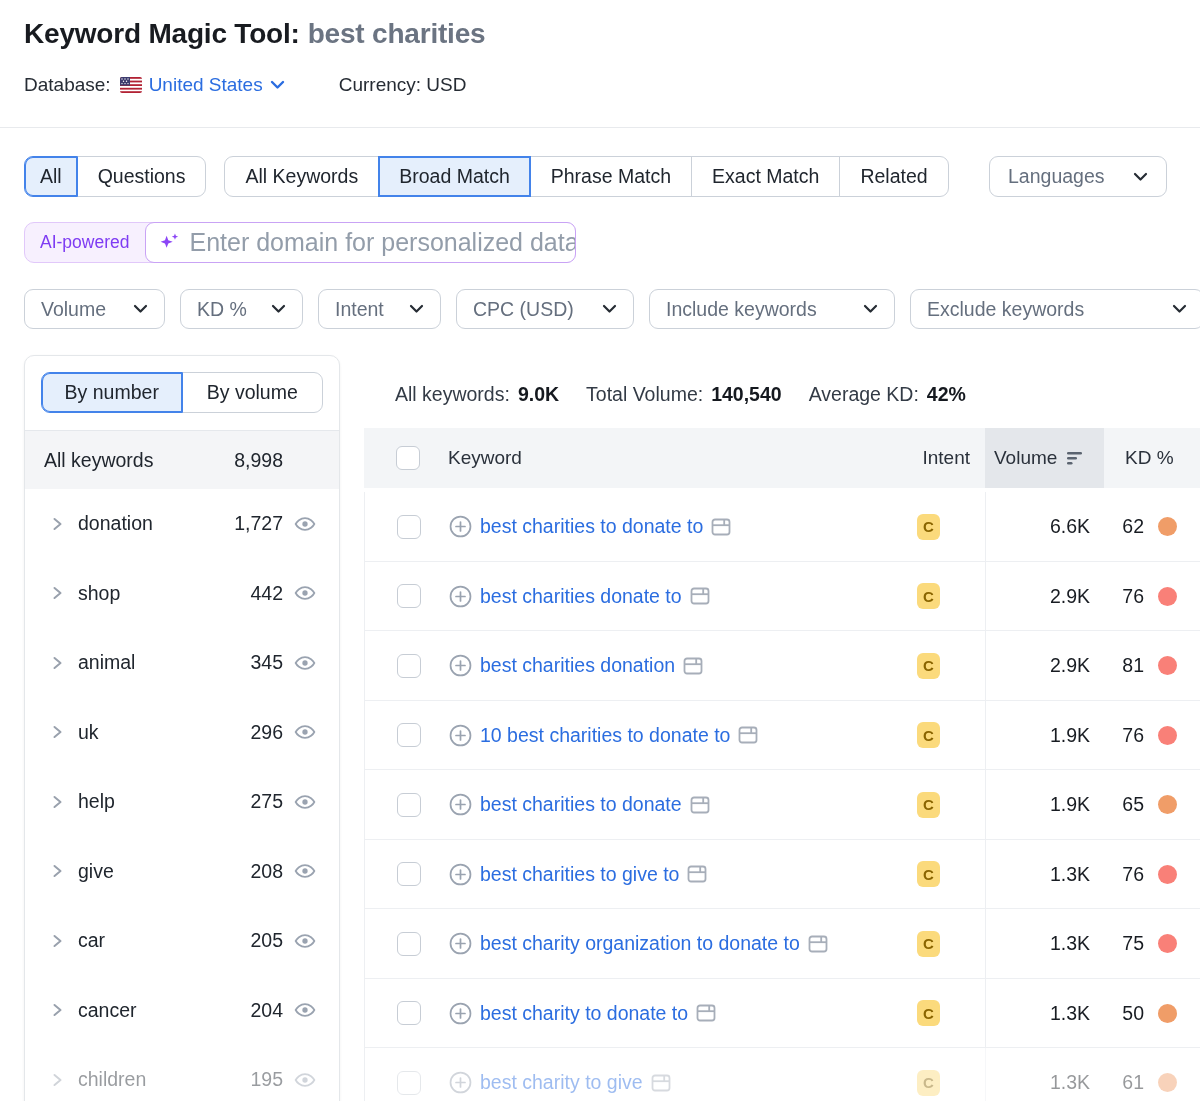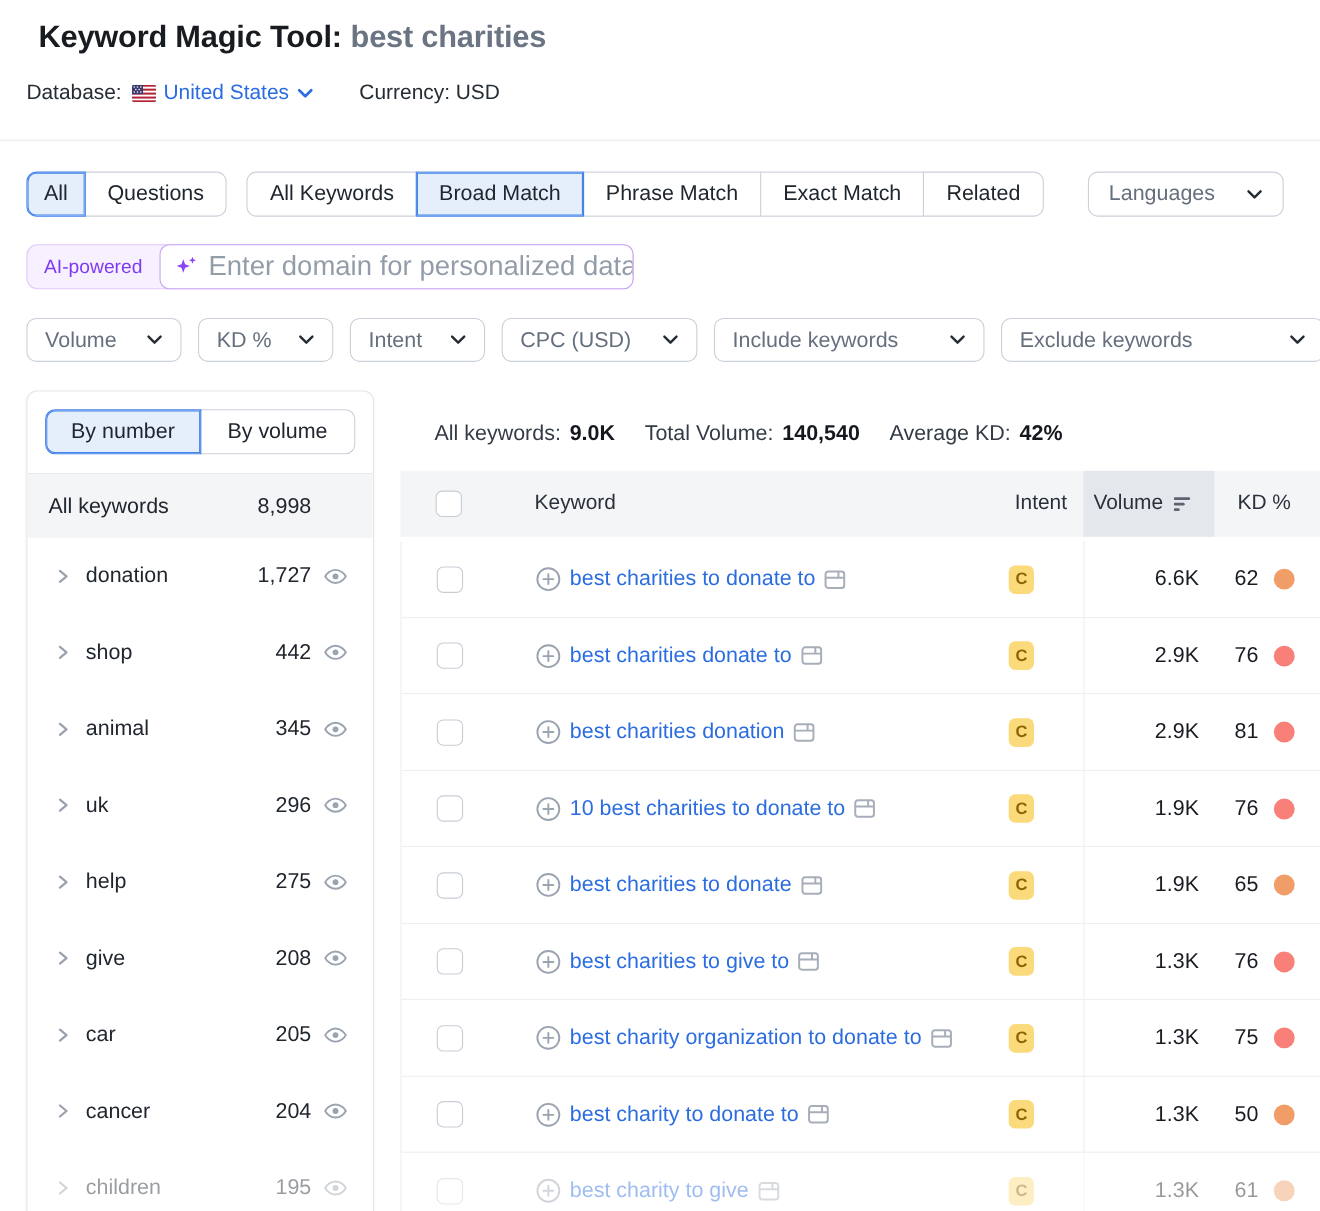--- a/index.html
+++ b/index.html
@@ -19,26 +19,26 @@
     --purple:#8b45f6;
   }
   *{box-sizing:border-box;margin:0;padding:0;}
   html,body{width:1200px;height:1101px;}
   body{
     position:relative;overflow:hidden;background:#fff;
     font-family:"Liberation Sans", sans-serif;color:var(--ink);
   }
   
   .page-head{position:absolute;left:24px;top:18px;}
-  .page-head h1{font-size:28px;font-weight:700;color:var(--title);letter-spacing:-.2px;margin-left:11px;}
+  .page-head h1{font-size:28px;font-weight:700;color:var(--title);letter-spacing:-.2px;}
   .page-head h1 .query{color:var(--subtitle);margin-left:8px;}
   .meta-row{position:absolute;left:24px;top:74px;display:flex;align-items:center;font-size:19px;color:#262c34;}
   .db-link{display:inline-flex;align-items:center;gap:7px;margin-left:9px;color:var(--link);cursor:pointer;}
   .flag{display:inline-block;border-radius:2px;overflow:hidden;line-height:0;}
-  .currency{margin-left:42px;}
+  .currency{margin-left:54px;}
   .divider{position:absolute;left:0;top:127px;width:1200px;height:1px;background:#e8eaed;}
 
   
   .tabs-row{position:absolute;left:24px;right:33px;top:156px;height:41px;display:flex;align-items:stretch;}
   .seg-group{display:flex;}
   .seg-group + .seg-group{margin-left:18px;}
   .seg{
     display:flex;align-items:center;padding:13px 20px;font-size:19.5px;color:var(--ink);
     background:#fff;border:1px solid var(--border);margin-left:-1px;cursor:pointer;position:relative;
   }
@@ -92,21 +92,21 @@
   .t-grid{display:grid;grid-template-columns:80px 1fr 75px 119px 96px;align-items:center;}
   .t-head{margin-top:16px;height:60px;background:var(--header-bg);font-size:19px;color:#2a313b;}
   .t-head .c-check{padding-left:32px;}
   .t-head .c-intent{text-align:right;padding-right:15px;}
   .t-head .c-vol{background:var(--sorted-bg);height:60px;display:flex;align-items:center;gap:10px;padding-left:9px;cursor:pointer;}
   .t-head .c-kd{padding-left:21px;}
   .t-rows{margin-top:4px;border-left:1px solid var(--row-border);}
   .t-row{height:69.5px;border-bottom:1px solid var(--row-border);font-size:19.5px;color:#181c22;}
   .c-check{padding-left:32px;}
   .checkbox{width:24px;height:24px;border:1.5px solid #c7cdd5;border-radius:6px;background:#fff;cursor:pointer;}
-  .c-kw{display:flex;align-items:center;gap:8px;padding-left:4px;overflow:hidden;white-space:nowrap;margin-left:38px;}
+  .c-kw{display:flex;align-items:center;gap:8px;padding-left:4px;overflow:hidden;white-space:nowrap;}
   .kw-link{color:var(--link);text-decoration:none;cursor:pointer;}
   .plus-icon,.serp-icon,.chev,.eye{line-height:0;}
   .c-intent{padding-left:7px;}
   .intent-badge{display:inline-flex;align-items:center;justify-content:center;width:23px;height:26px;
     border-radius:6px;background:#fbda7c;color:#8a6400;font-size:15px;font-weight:700;}
   .c-vol{text-align:right;padding-right:14px;border-left:1px solid var(--row-border);height:69.5px;line-height:69.5px;}
   .t-head .c-vol{border-left:none;line-height:normal;}
   .c-kd{display:flex;align-items:center;justify-content:flex-end;gap:14px;padding-right:23px;}
   .kd-dot{width:19px;height:19px;border-radius:50%;background:#f09d68;}
 </style>

